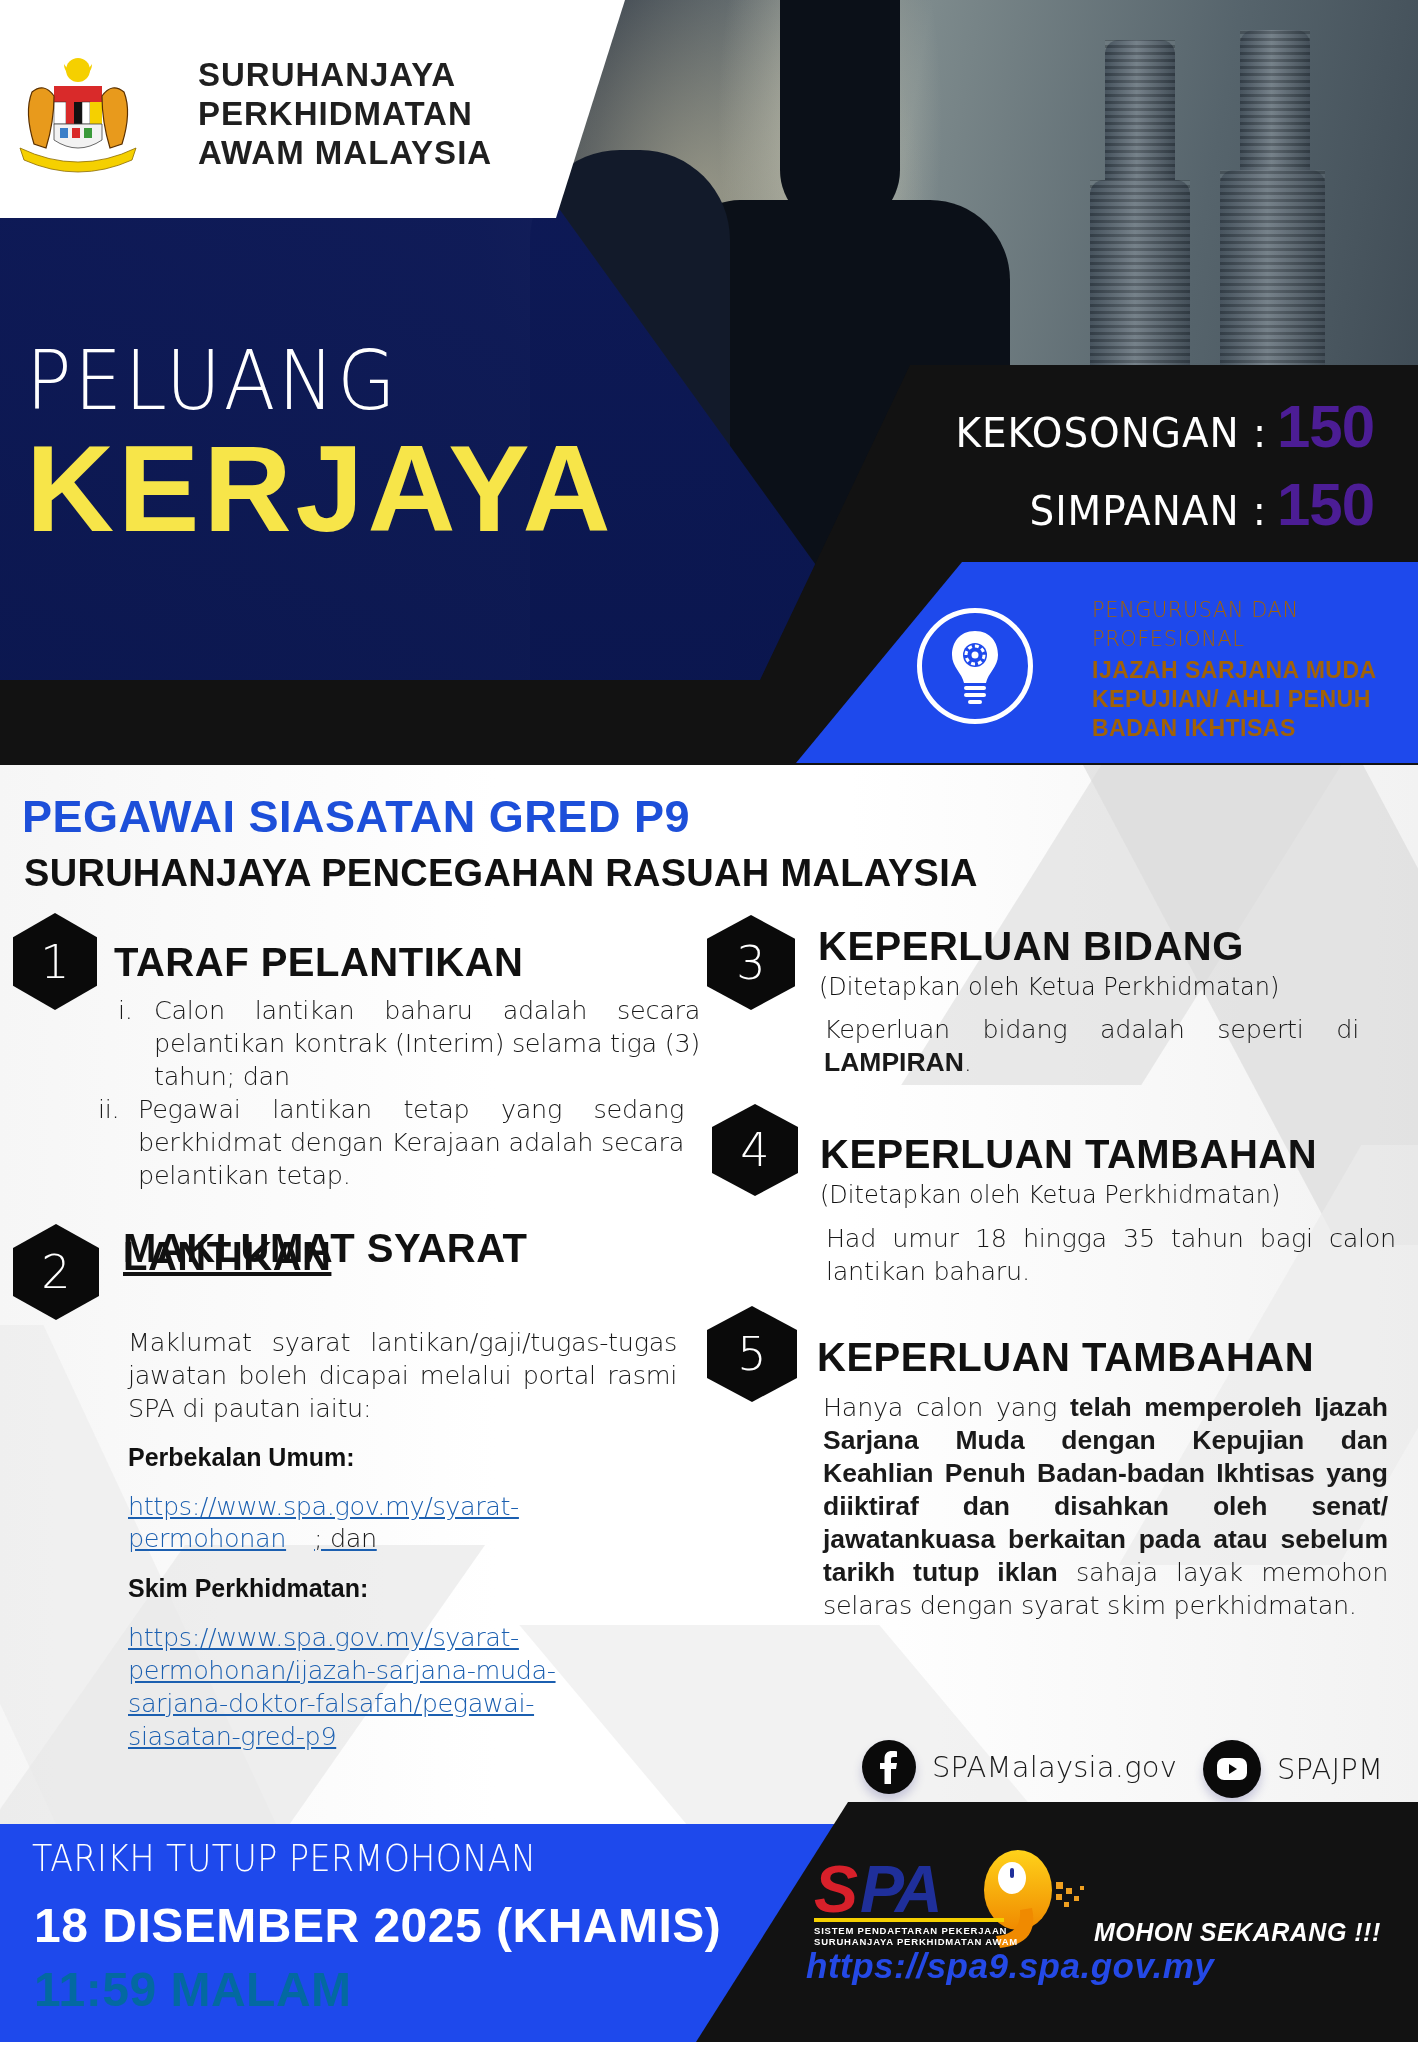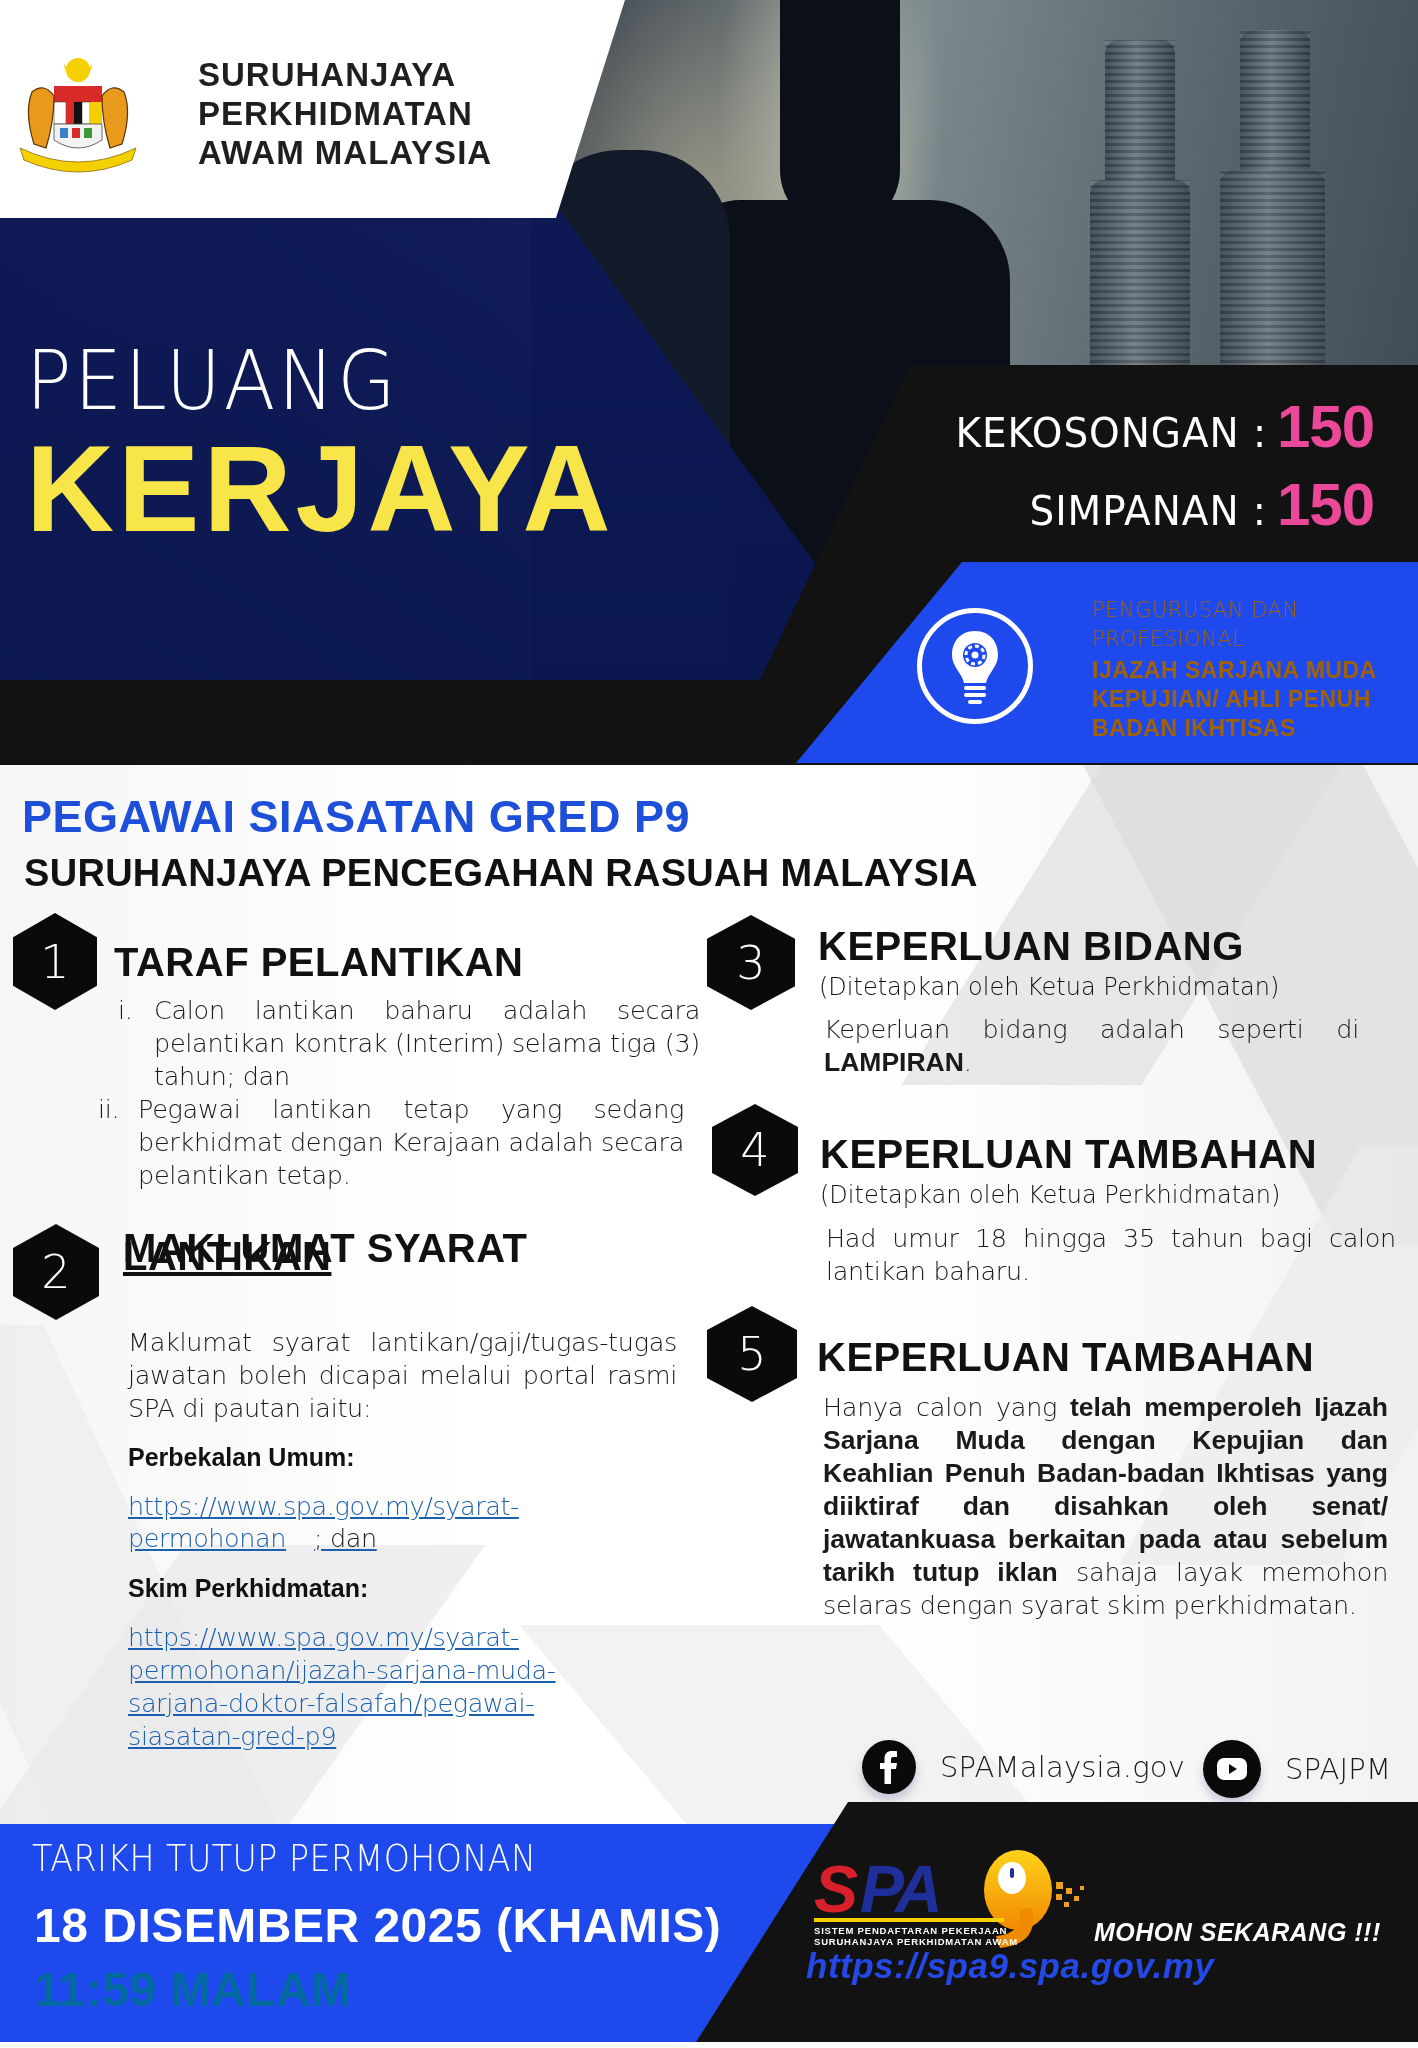--- a/index.html
+++ b/index.html
@@ -33,21 +33,21 @@
   #emblem { position: absolute; left: 14px; top: 52px; width: 128px; height: 128px; }
   .org-line { position: absolute; left: 198px; font-weight: 700; font-size: 33px; letter-spacing: 1px; color: #1f1f1f; line-height: 1; }
 
   #peluang { position: absolute; left: 26px; top: 340px; font-size: 82px; font-weight: 400; color: #ffffff;
     letter-spacing: 3px; line-height: 1; font-family: "DejaVu Sans", sans-serif; font-weight: 200; transform: scaleX(0.92); transform-origin: left; }
   #kerjaya { position: absolute; left: 26px; top: 428px; font-size: 122px; font-weight: 700; color: #f7e549;
     line-height: 1; letter-spacing: 4px; }
 
   .stat { position: absolute; right: 44px; display: flex; align-items: baseline; gap: 10px; color: #fff; }
   .stat-label { font-size: 41px; font-weight: 400; letter-spacing: 1px; font-family: "DejaVu Sans", sans-serif; transform: scaleX(0.95); transform-origin: right; }
-  .stat-value { font-size: 60px; font-weight: 700; color: #ec4899; letter-spacing: -1px; }
+  .stat-value { font-size: 60px; font-weight: 700; color: #4c1d95; letter-spacing: -1px; }
 
   #bulb-circle { position: absolute; left: 917px; top: 608px; width: 116px; height: 116px; border: 5px solid #ffffff; border-radius: 50%; }
   .info-line { position: absolute; left: 1092px; font-size: 22px; color: #a16207; line-height: 1; letter-spacing: 0.5px; }
   .info-line.light { font-family: "DejaVu Sans", sans-serif; font-weight: 300; font-size: 21px; }
   .info-line.bold { font-weight: 700; font-size: 23px; }
 
   
   #content-bg { position: absolute; left: 0; top: 765px; width: 1418px; height: 1060px; overflow: hidden;
     background: linear-gradient(90deg, #f6f6f6 0%, #ffffff 35%, #ffffff 60%, #f2f2f2 100%); }
   .facet { position: absolute; background: #e4e4e4; opacity: 0.7; }
@@ -60,21 +60,21 @@
   .sec-title { position: absolute; font-size: 40px; font-weight: 700; color: #111; line-height: 1; letter-spacing: 0.5px; }
   .sec-sub { position: absolute; font-size: 24px; color: #111; line-height: 1; font-family: "DejaVu Sans", sans-serif; font-weight: 300; }
   .body { position: absolute; font-size: 25.5px; line-height: 33px; color: #1a1a1a; text-align: justify; text-align-last: left; font-family: "DejaVu Sans", sans-serif; font-weight: 300; letter-spacing: -0.3px; }
   .body b { font-weight: 700; font-family: "Liberation Sans", sans-serif; font-size: 26.5px; letter-spacing: 0; }
   .list-item { position: absolute; display: flex; }
   .list-marker { width: 36px; flex: none; }
   .label-bold { position: absolute; font-size: 25px; font-weight: 700; color: #111; line-height: 1; }
   .link { position: absolute; font-size: 25.5px; line-height: 33px; color: #1b5fb0; text-decoration: underline; font-family: "DejaVu Sans", sans-serif; font-weight: 300; letter-spacing: -0.4px; }
   .link-suffix { color: #1a1a1a; text-decoration: none; display: inline; }
 
-  .social { position: absolute; top: 1740px; display: flex; align-items: center; gap: 24px; }
+  .social { position: absolute; top: 1740px; display: flex; align-items: center; gap: 16px; }
   .social-icon { width: 54px; height: 54px; border-radius: 50%; background: #0a0a0a; display: flex; align-items: center; justify-content: center;
     box-shadow: 0 6px 10px rgba(60,60,140,0.25); }
   .social-label { font-size: 29px; color: #1a1a1a; font-family: "DejaVu Sans", sans-serif; font-weight: 300; letter-spacing: 0.2px; }
 
   
   #footer-blue { position: absolute; left: 0; top: 1824px; width: 1418px; height: 218px; background: #1e49ec; }
   #footer-black { position: absolute; left: 0; top: 1802px; width: 1418px; height: 240px; background: #121212;
     clip-path: polygon(848px 0, 1418px 0, 1418px 240px, 696px 240px); }
   #footer-bottom-line { position: absolute; left: 0; top: 2042px; width: 1418px; height: 6px; background: #ffffff; }
   #deadline-label { position: absolute; left: 32px; top: 1840px; font-size: 37px; color: #fff; font-family: "DejaVu Sans", sans-serif; font-weight: 300; letter-spacing: 0.5px; line-height: 1; transform: scaleX(0.9); transform-origin: left; }

